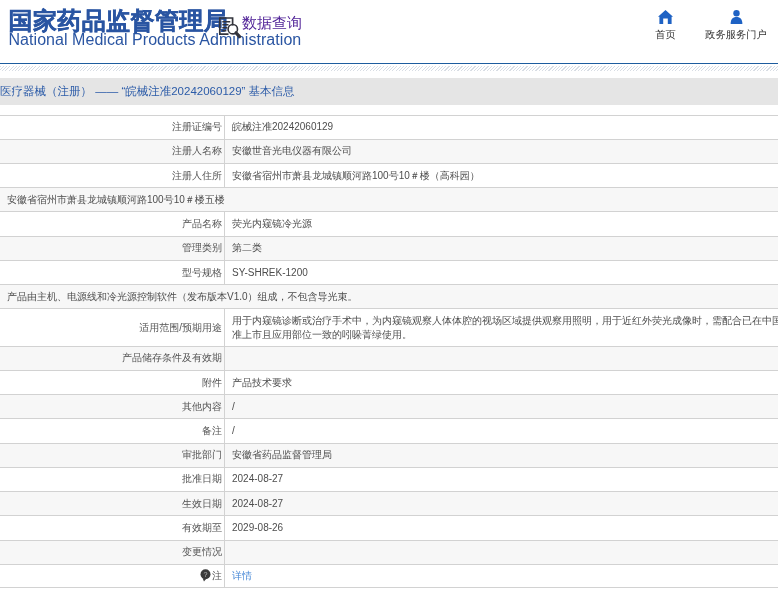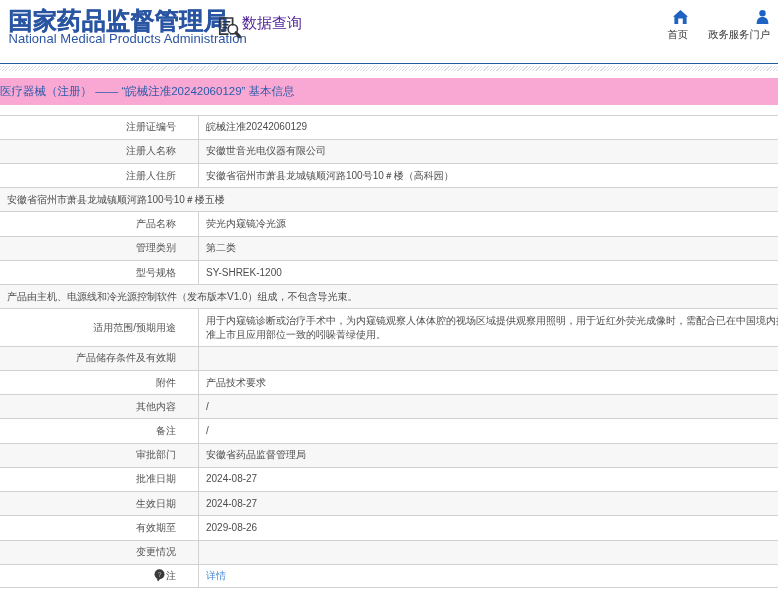--- a/index.html
+++ b/index.html
@@ -1,36 +1,36 @@
 <!DOCTYPE html>
 <html lang="zh"><head>
 <meta charset="utf-8">
 <style>
   * { margin:0; padding:0; box-sizing:border-box; }
   html,body { width:778px; height:590px; overflow:hidden; background:#fff;
     font-family:"Liberation Sans", sans-serif; }
   .abs { position:absolute; }
   .logo-cn { position:absolute; left:8.5px; top:5px; font-size:24px; font-weight:800; -webkit-text-stroke:0.35px #2a55a2;
     color:#2a55a2; letter-spacing:0.4px; white-space:nowrap; }
-  .logo-en { position:absolute; left:8.5px; top:30.8px; font-size:13px;
+  .logo-en { position:absolute; left:8.5px; top:30.8px; font-size:16px;
     color:#2a55a2; white-space:nowrap; letter-spacing:0.05px; }
   .dq-text { position:absolute; left:242px; top:14px; font-size:15px; color:#4c1d95;
     white-space:nowrap; }
-  .nav-item { position:absolute; top:9.5px; text-align:right; color:#333; font-size:10.3px; }
+  .nav-item { position:absolute; top:9.5px; text-align:center; color:#333; font-size:10.3px; }
   .nav-item .ic { height:13.5px; margin-bottom:5px; }
   .blue-line { position:absolute; left:0; top:62.8px; width:778px; height:1.7px; background:#1d5c9e; }
   .hatch { position:absolute; left:0; top:65.7px; width:778px; height:5.8px;
     background:repeating-linear-gradient(135deg,#d8dde4 0,#d8dde4 0.8px,#fff 0.8px,#fff 2.3px); }
-  .crumb { position:absolute; left:0; top:77.5px; width:778px; height:27px; background:#f9a8d4;
+  .crumb { position:absolute; left:0; top:77.5px; width:778px; height:27px; background:#e5e5e5;
     color:#2b5ba8; font-size:11.5px; line-height:26px; white-space:nowrap; }
   .tbl { position:absolute; left:0; top:114.6px; width:778px; }
   .row { position:absolute; left:0; width:900px; border-top:1px solid #d2d2d2; display:flex; }
   .row.g { background:#f7f7f7; }
   .row.last { border-bottom:1px solid #d2d2d2; }
-  .lbl { width:199px; text-align:right; padding-right:22px; color:#555; font-size:10px;
+  .lbl { width:225px; text-align:right; padding-right:2px; color:#555; font-size:10px;
     border-right:1px solid #d2d2d2; display:flex; align-items:center; justify-content:flex-end; }
   .val { padding-left:7px; color:#4d4d4d; font-size:10px; display:flex; align-items:center;
     width:660px; line-height:14px; }
   .val a { color:#4486d6; text-decoration:none; }
 </style>
 </head>
 <body>
 <div class="logo-cn">国家药品监督管理局</div>
 <div class="logo-en">National Medical Products Administration</div>
 <svg class="abs" style="left:218px;top:15.5px;" width="24" height="23" viewBox="0 0 24 23">

